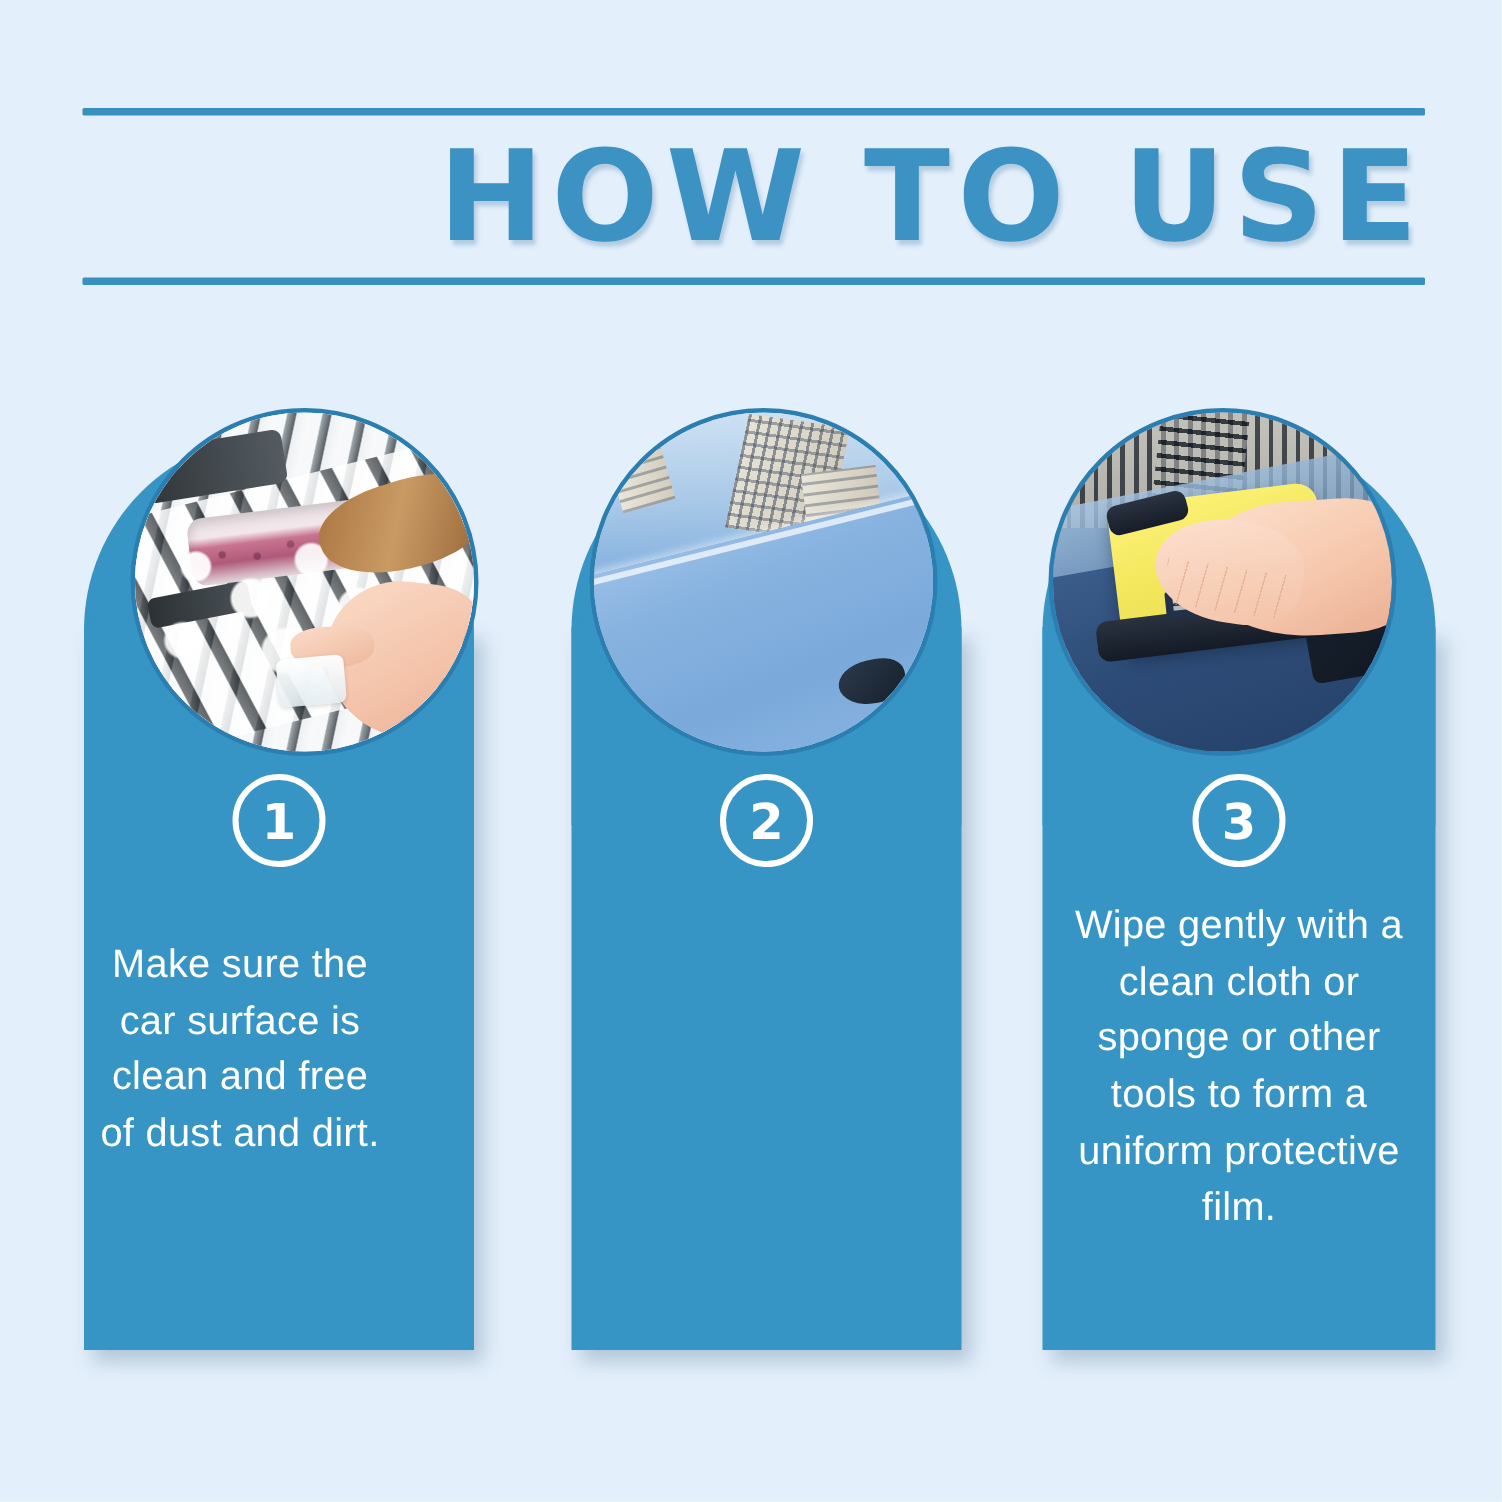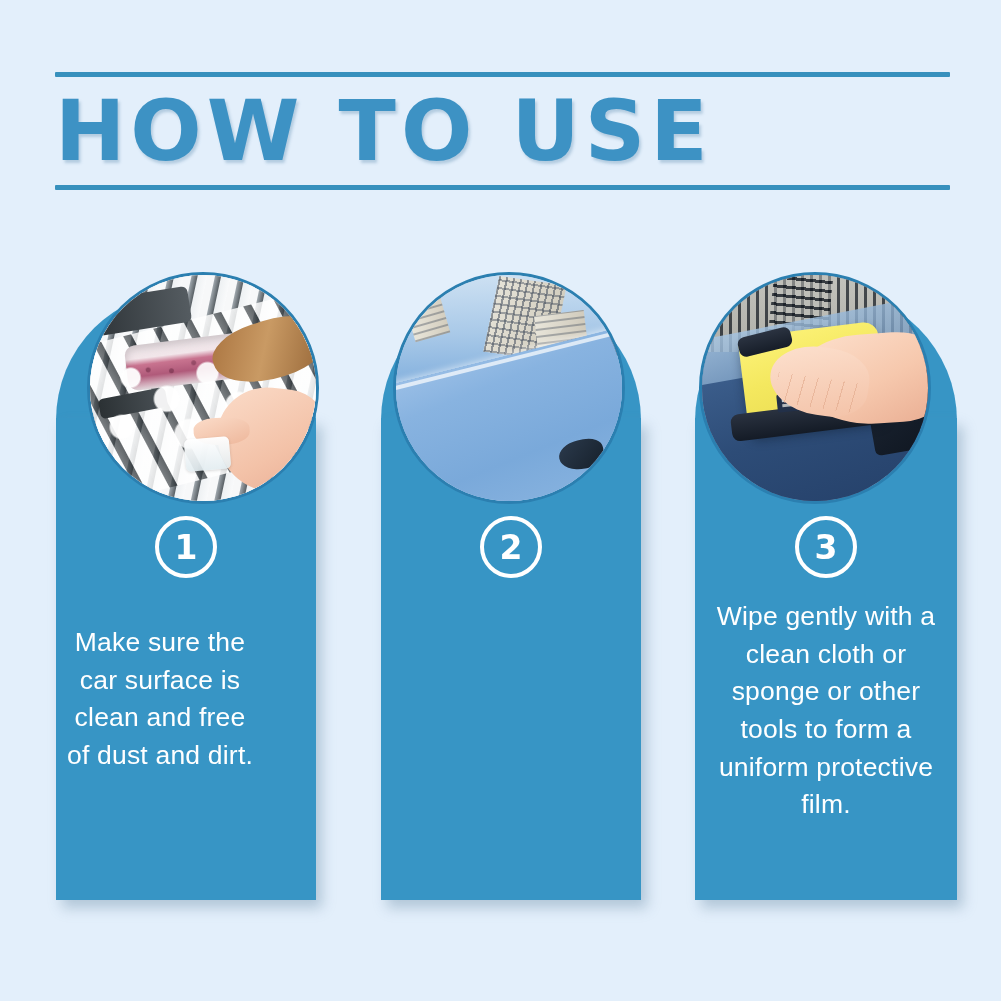--- a/index.html
+++ b/index.html
@@ -37,21 +37,21 @@
   }
   .rule.top { top: 0px; }
   .rule.bottom { top: 113px; }
   #page-title {
     position: absolute;
     left: 0;
     top: 6px;
     width: 895px;
     height: 92px;
     line-height: 106px;
-    text-align: left;
+    text-align: right;
     font-family: "DejaVu Sans", sans-serif;
     font-weight: bold;
     font-size: 84px;
     letter-spacing: 5px;
     color: #3d92c4;
     text-shadow: 2px 3px 3px rgba(120,160,190,0.45);
     white-space: nowrap;
   }
 
   

